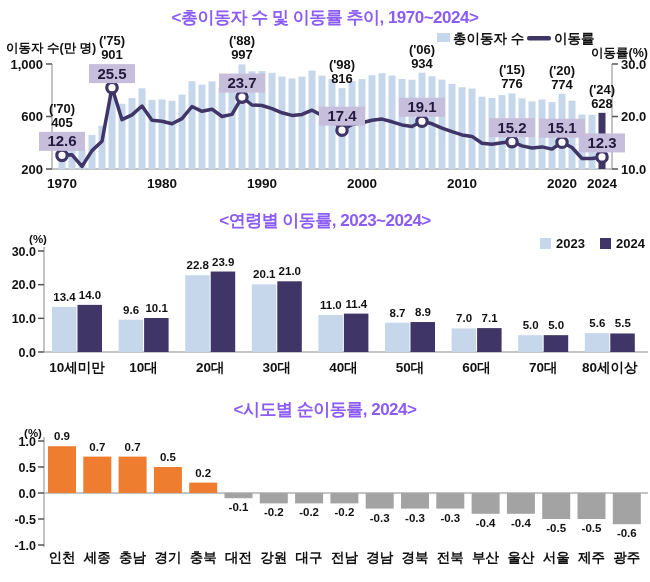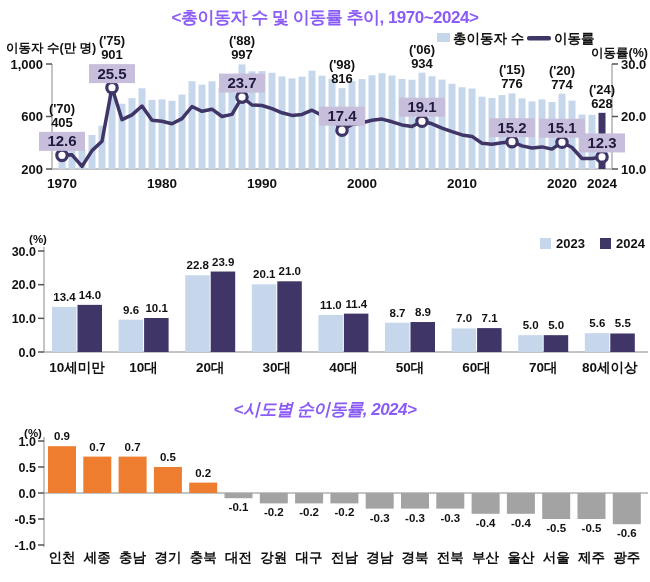--- a/index.html
+++ b/index.html
@@ -2,21 +2,21 @@
 <html><head>
 <meta charset="utf-8">
 <style>
   html,body{margin:0;padding:0;background:#fff;}
   .page{position:relative;width:650px;height:582px;background:#ffffff;overflow:hidden;
         font-family:"Liberation Sans","DejaVu Sans",sans-serif;}
   .chart-title{position:absolute;left:0;width:650px;text-align:center;
                font-size:17px;font-weight:bold;color:#8b5cf6;letter-spacing:-0.5px;}
   #title-trend{top:6px;}
   #title-age{top:209px;}
-  #title-region{top:398px;font-style:italic;}
+  #title-region{top:398px;}
   svg{position:absolute;left:0;}
   #svg-trend{top:0;}
   #svg-age{top:195px;}
   #svg-region{top:385px;}
   svg text{font-family:"Liberation Sans","DejaVu Sans",sans-serif;}
 </style>
 </head>
 <body>
 
 <div class="page">
@@ -142,20 +142,21 @@
       <rect x="579" y="133.425" width="46" height="19" fill="#c6bedb"></rect>
       <text x="602" y="147.925" font-size="15" font-weight="bold" fill="#211a3e" text-anchor="middle">12.3</text>
       <text x="602" y="107.82499999999999" font-size="13" font-weight="bold" fill="#111111" text-anchor="middle">628</text>
       <text x="602" y="93.82499999999999" font-size="13" font-weight="bold" fill="#111111" text-anchor="middle">('24)</text>
       <rect x="437" y="33" width="13" height="9" fill="#c6d7ec"></rect>
       <text x="453" y="43" font-size="13.5" font-weight="bold" fill="#111111" text-anchor="start">총이동자 수</text>
       <rect x="527" y="36" width="24" height="4.5" rx="2" fill="#3f3566"></rect>
       <text x="554" y="43" font-size="13.5" font-weight="bold" fill="#111111" text-anchor="start">이동률</text>
     </svg>
 
+  <div class="chart-title" id="title-age">&lt;연령별 이동률, 2023~2024&gt;</div>
   <svg id="svg-age" width="650" height="190" viewBox="0 0 650 190">
       <text x="38" y="48" font-size="11.5" font-weight="bold" fill="#111111" text-anchor="middle">(%)</text>
       <line x1="44" y1="52" x2="44" y2="157" stroke="#b0b0b0" stroke-width="1.5"></line>
       <line x1="44" y1="157" x2="648" y2="157" stroke="#b0b0b0" stroke-width="1.5"></line>
       <line x1="38" y1="56" x2="44" y2="56" stroke="#555555" stroke-width="1.5"></line>
       <text x="36" y="60.5" font-size="12.5" font-weight="bold" fill="#111111" text-anchor="end">30.0</text>
       <line x1="38" y1="89.66666666666667" x2="44" y2="89.66666666666667" stroke="#555555" stroke-width="1.5"></line>
       <text x="36" y="94.16666666666667" font-size="12.5" font-weight="bold" fill="#111111" text-anchor="end">20.0</text>
       <line x1="38" y1="123.33333333333334" x2="44" y2="123.33333333333334" stroke="#555555" stroke-width="1.5"></line>
       <text x="36" y="127.83333333333334" font-size="12.5" font-weight="bold" fill="#111111" text-anchor="end">10.0</text>

